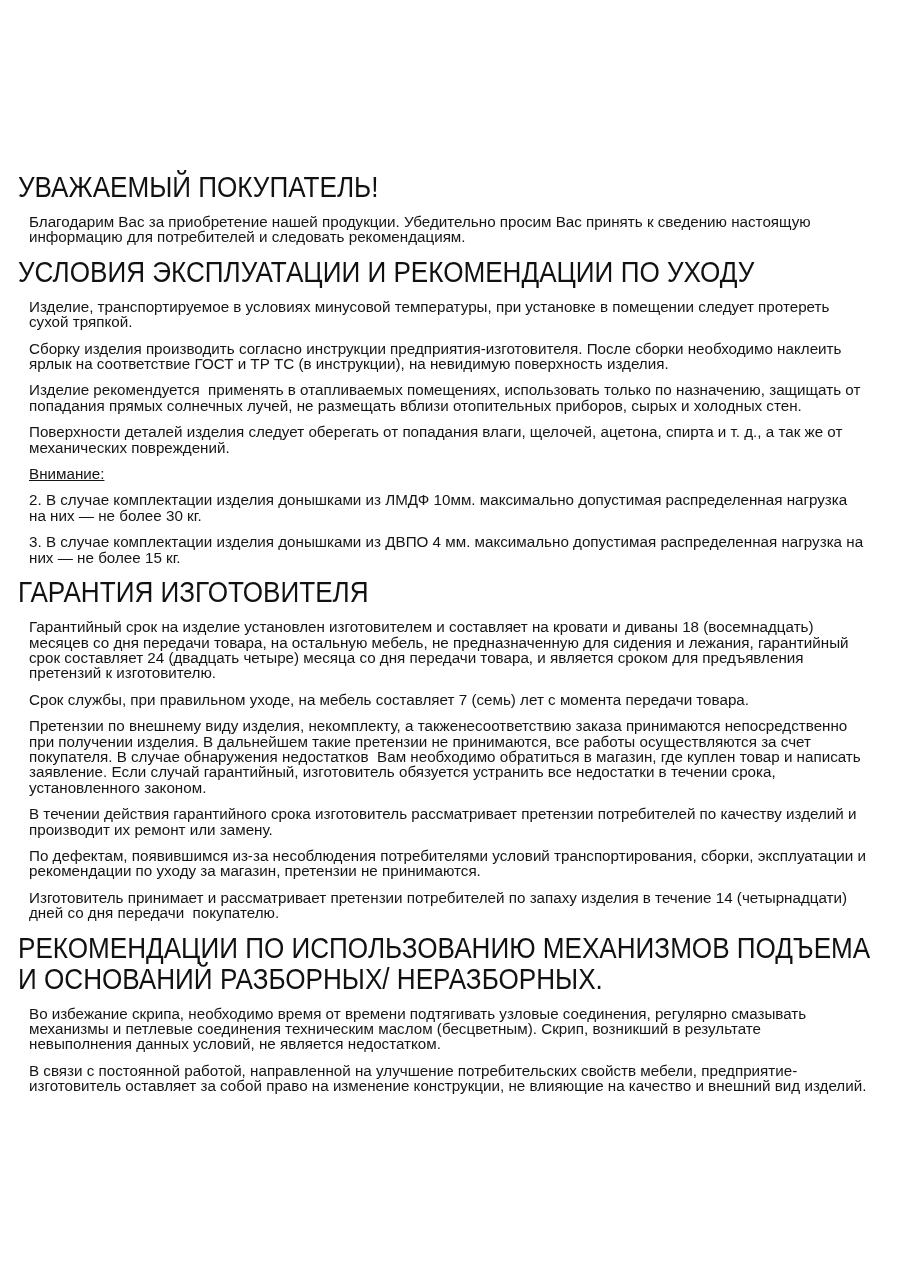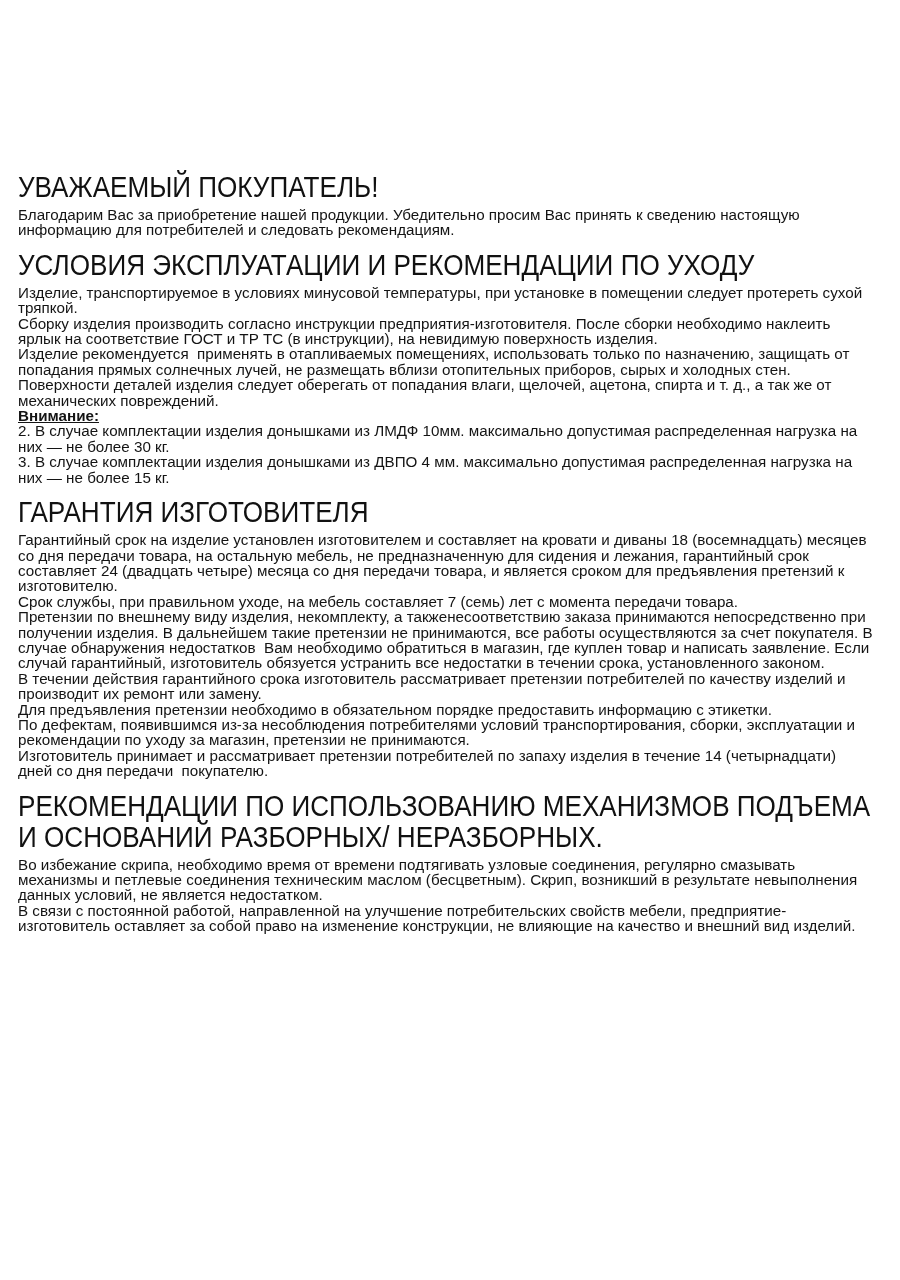--- a/index.html
+++ b/index.html
@@ -24,27 +24,27 @@
     white-space: nowrap;
     transform: scaleX(0.9);
     transform-origin: 0 0;
   }
   .hd.sp { margin-top: 12px; }
   .hd.mb { margin-bottom: 4px; }
   .hline { display: block; white-space: nowrap; }
   p.body {
     font-size: 15.2px;
     line-height: 15.4px;
-    margin: 0;
+    margin: 11px;
     max-width: 856px;
     white-space: pre-wrap;
     color: #141414;
   }
   p.attention {
-    font-weight: bold;
+    font-weight: normal;
     text-decoration: underline;
   }
 </style>
 </head>
 <body>
 
 <div class="doc">
 
   <h1 class="hd mb">УВАЖАЕМЫЙ ПОКУПАТЕЛЬ!</h1>
   <p class="body">Благодарим Вас за приобретение нашей продукции. Убедительно просим Вас принять к сведению настоящую информацию для потребителей и следовать рекомендациям.</p>
@@ -56,21 +56,20 @@
   <p class="body">Поверхности деталей изделия следует оберегать от попадания влаги, щелочей, ацетона, спирта и т. д., а так же от механических повреждений.</p>
   <p class="body attention">Внимание:</p>
   <p class="body">2. В случае комплектации изделия донышками из ЛМДФ 10мм. максимально допустимая распределенная нагрузка на них — не более 30 кг.</p>
   <p class="body">3. В случае комплектации изделия донышками из ДВПО 4 мм. максимально допустимая распределенная нагрузка на них — не более 15 кг.</p>
 
   <h2 class="hd sp mb">ГАРАНТИЯ ИЗГОТОВИТЕЛЯ</h2>
   <p class="body">Гарантийный срок на изделие установлен изготовителем и составляет на кровати и диваны 18 (восемнадцать) месяцев со дня передачи товара, на остальную мебель, не предназначенную для сидения и лежания, гарантийный срок составляет 24 (двадцать четыре) месяца со дня передачи товара, и является сроком для предъявления претензий к изготовителю.</p>
   <p class="body">Срок службы, при правильном уходе, на мебель составляет 7 (семь) лет с момента передачи товара.</p>
   <p class="body">Претензии по внешнему виду изделия, некомплекту, а такженесоответствию заказа принимаются непосредственно при получении изделия. В дальнейшем такие претензии не принимаются, все работы осуществляются за счет покупателя. В случае обнаружения недостатков  Вам необходимо обратиться в магазин, где куплен товар и написать заявление. Если случай гарантийный, изготовитель обязуется устранить все недостатки в течении срока, установленного законом.</p>
   <p class="body">В течении действия гарантийного срока изготовитель рассматривает претензии потребителей по качеству изделий и производит их ремонт или замену.</p>
-  <p class="body">Для предъявления претензии необходимо в обязательном порядке предоставить информацию с этикетки.</p>
   <p class="body">По дефектам, появившимся из-за несоблюдения потребителями условий транспортирования, сборки, эксплуатации и рекомендации по уходу за магазин, претензии не принимаются.</p>
   <p class="body">Изготовитель принимает и рассматривает претензии потребителей по запаху изделия в течение 14 (четырнадцати) дней со дня передачи  покупателю.</p>
 
   <h2 class="hd sp mb">
     <span class="hline">РЕКОМЕНДАЦИИ ПО ИСПОЛЬЗОВАНИЮ МЕХАНИЗМОВ ПОДЪЕМА</span>
     <span class="hline">И ОСНОВАНИЙ РАЗБОРНЫХ/ НЕРАЗБОРНЫХ.</span>
   </h2>
   <p class="body">Во избежание скрипа, необходимо время от времени подтягивать узловые соединения, регулярно смазывать механизмы и петлевые соединения техническим маслом (бесцветным). Скрип, возникший в результате невыполнения данных условий, не является недостатком.</p>
   <p class="body">В связи с постоянной работой, направленной на улучшение потребительских свойств мебели, предприятие-изготовитель оставляет за собой право на изменение конструкции, не влияющие на качество и внешний вид изделий.</p>
 

